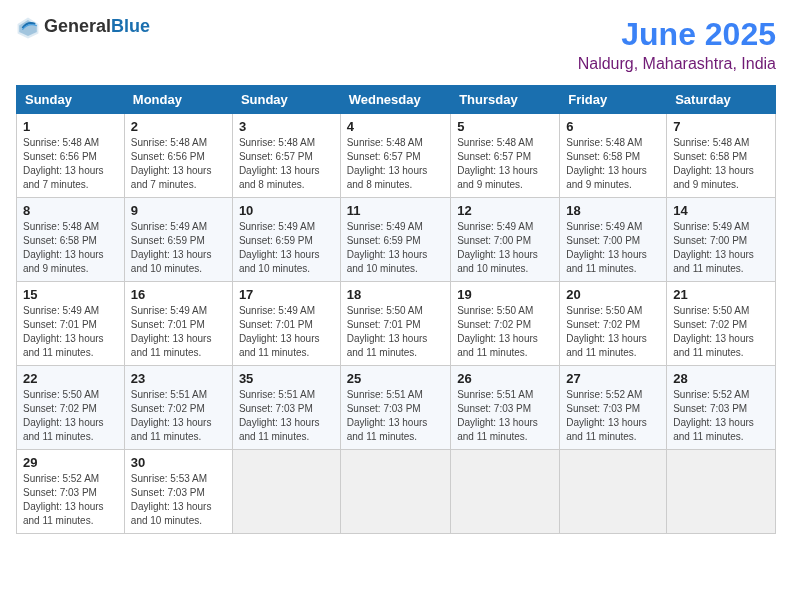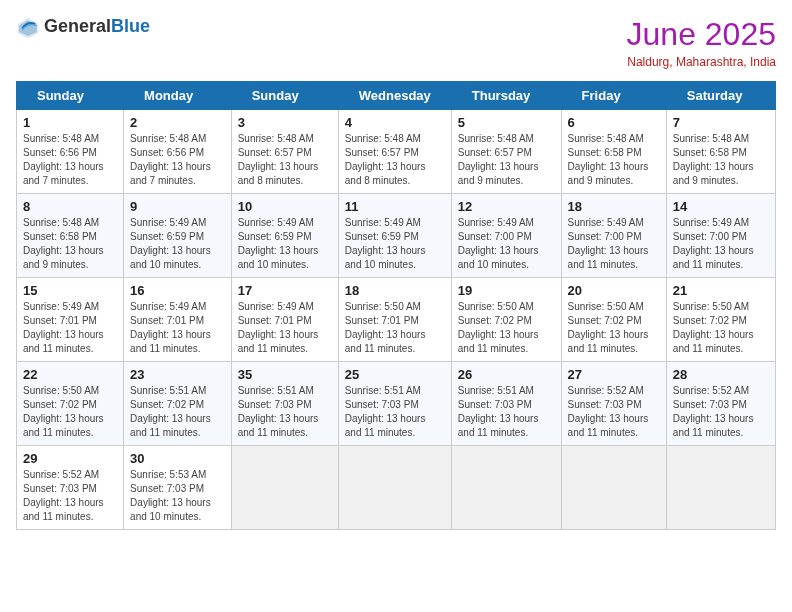--- a/index.html
+++ b/index.html
@@ -23,40 +23,40 @@
     }
     .logo-icon {
       width: 24px;
       height: 24px;
     }
     .title-block {
       text-align: right;
     }
     .month-title {
       font-size: 32px;
-      font-weight: normal;
-      color: #a21caf;
+      font-weight: bold;
+      color: #3b82f6;
     }
     .location-title {
-      font-size: 12px;
-      color: #b91c1c;
+      font-size: 16px;
+      color: #701a75;
       margin-top: 2px;
     }
     .calendar {
       width: 100%;
       border-collapse: collapse;
       border: 1px solid #ccc;
     }
     .calendar th {
       background-color: #1a6faf;
       color: #fff;
       font-size: 13px;
       font-weight: bold;
       text-align: left;
-      padding: 6px 20px;
+      padding: 6px 8px;
       border: 1px solid #1a6faf;
     }
     .calendar td {
       vertical-align: top;
       border: 1px solid #ccc;
       padding: 5px 6px;
       font-size: 10px;
       color: #333;
       background: #fff;
       width: 113px;

